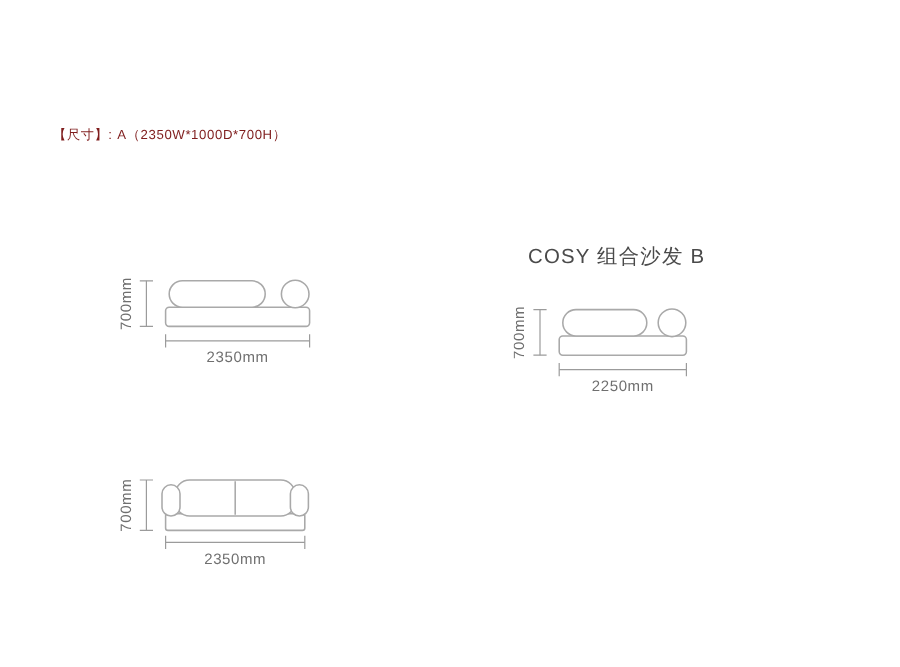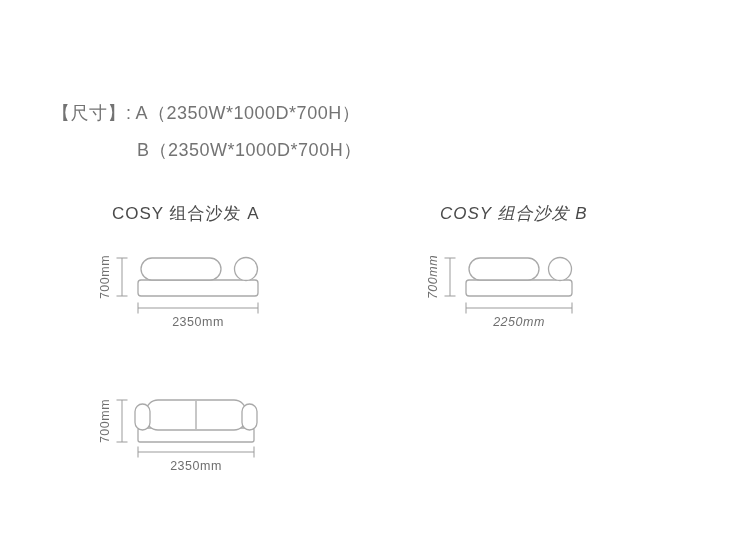--- a/index.html
+++ b/index.html
@@ -5,21 +5,21 @@
   * { margin: 0; padding: 0; box-sizing: border-box; }
   html, body { background: #ffffff; }
   body {
     width: 750px; height: 556px;
     position: relative; overflow: hidden;
     font-family: "Liberation Sans", "DejaVu Sans", sans-serif;
     color: #3b3b3b;
   }
   .spec {
     position: absolute; left: 30px; top: 58px;
-    font-size: 18px; color: #737373; letter-spacing: 0.5px;
+    font-size: 11px; color: #7f1d1d; letter-spacing: 0.5px;
   }
   .spec-line { height: 37px; line-height: 37px; white-space: pre; }
   .spec-line.indent { padding-left: 85px; }
   .spec-prefix { margin-right: 4px; }
 
   .diagram { position: absolute; }
   .diagram-title {
     font-size: 17px; color: #4a4a4a;
     letter-spacing: 1px; margin-left: 12px;
     height: 24px; line-height: 24px;
@@ -33,27 +33,23 @@
     font-family: "Liberation Sans", "DejaVu Sans", sans-serif;
   }
 </style>
 </head>
 <body>
 
 <div class="spec">
   <div class="spec-line">
     <span class="spec-prefix">【尺寸】:</span><span>A（2350W*1000D*700H）</span>
   </div>
-  <div class="spec-line indent">
-    <span>B（2350W*1000D*700H）</span>
-  </div>
 </div>
 
 <div class="diagram" style="left:100px; top:202px;">
-  <div class="diagram-title">COSY 组合沙发 A</div>
   <svg width="180" height="100" viewBox="0 0 180 100">
     <g class="dim">
       <line x1="22" y1="20" x2="22" y2="58"></line>
       <line x1="16.5" y1="20" x2="27.5" y2="20"></line>
       <line x1="16.5" y1="58" x2="27.5" y2="58"></line>
     </g>
     <text class="dim-text" transform="translate(9,39) rotate(-90)" text-anchor="middle">700mm</text>
     <g class="sofa">
       <rect x="38" y="42" width="120" height="16" rx="3"></rect>
       <rect x="41" y="20" width="80" height="22" rx="11"></rect>
@@ -61,21 +57,21 @@
     </g>
     <g class="dim">
       <line x1="38" y1="70" x2="158" y2="70"></line>
       <line x1="38" y1="64.5" x2="38" y2="75.5"></line>
       <line x1="158" y1="64.5" x2="158" y2="75.5"></line>
     </g>
     <text class="dim-text" x="98" y="88" text-anchor="middle">2350mm</text>
   </svg>
 </div>
 
-<div class="diagram" style="left:428px; top:202px;font-style:italic;">
+<div class="diagram" style="left:428px; top:202px;">
   <div class="diagram-title">COSY 组合沙发 B</div>
   <svg width="180" height="100" viewBox="0 0 180 100">
     <g class="dim">
       <line x1="22" y1="20" x2="22" y2="58"></line>
       <line x1="16.5" y1="20" x2="27.5" y2="20"></line>
       <line x1="16.5" y1="58" x2="27.5" y2="58"></line>
     </g>
     <text class="dim-text" transform="translate(9,39) rotate(-90)" text-anchor="middle">700mm</text>
     <g class="sofa">
       <rect x="38" y="42" width="106" height="16" rx="3"></rect>

